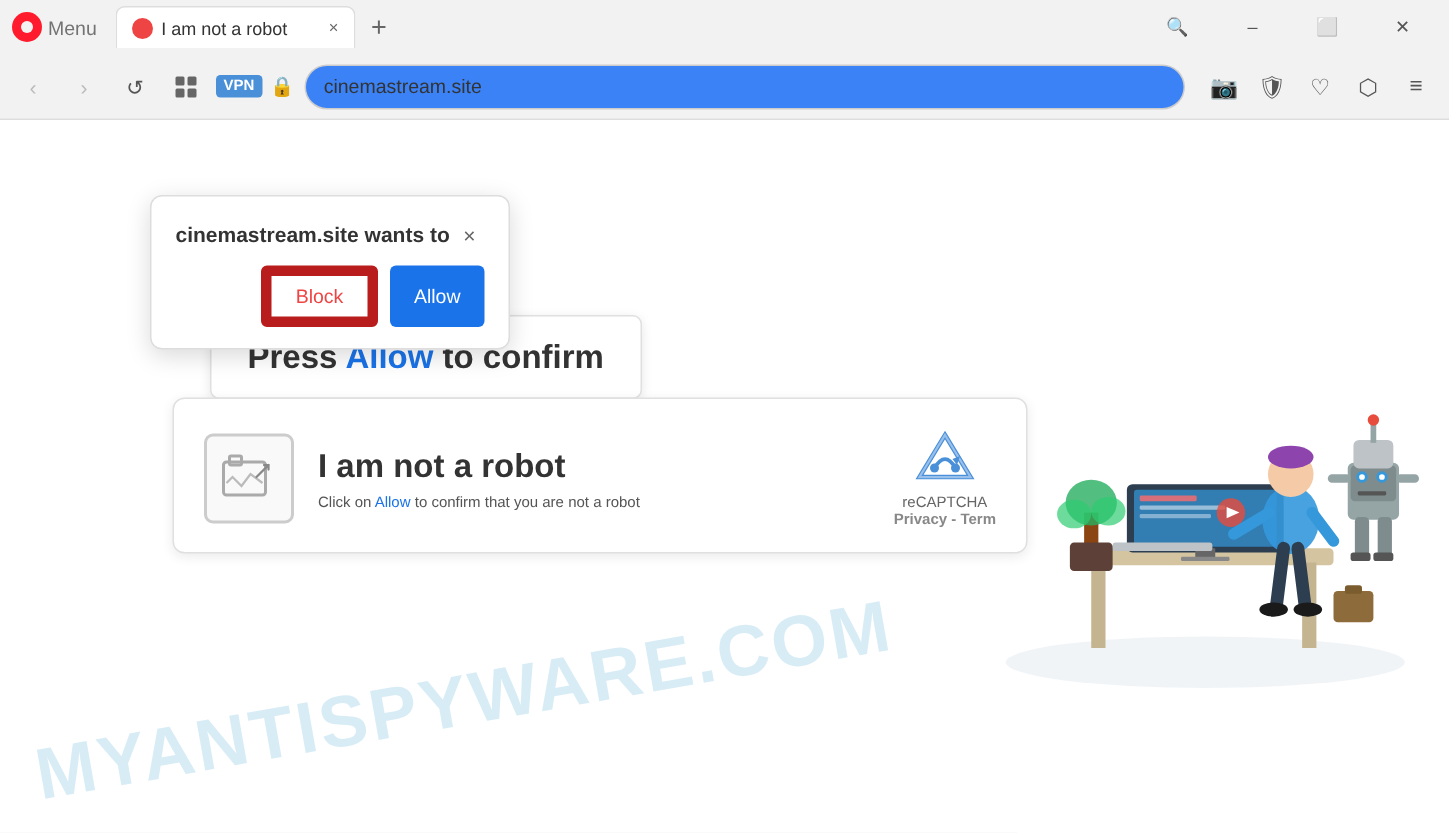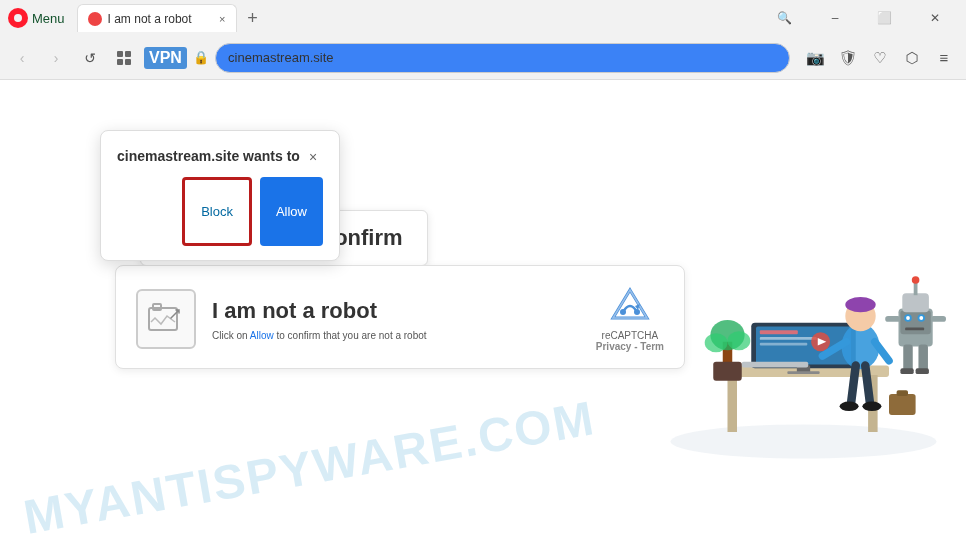--- a/index.html
+++ b/index.html
@@ -44,21 +44,21 @@
     .opera-logo::after {
       content: '';
       width: 8px;
       height: 8px;
       border-radius: 50%;
       background: #f2f2f2;
     }
 
     .menu-label {
       font-size: 13px;
-      color: #14532d;
+      color: #737373;
       margin-right: 8px;
       cursor: pointer;
     }
 
     .tab-bar {
       display: flex;
       align-items: center;
       flex: 1;
       gap: 2px;
     }
@@ -145,21 +145,21 @@
       border-radius: 50%;
       cursor: pointer;
       color: #555;
       font-size: 14px;
     }
     .nav-btn.disabled { color: #bbb; cursor: default; }
 
     .vpn-badge {
       background: #4a90d9;
       color: #fff;
-      font-size: 16px;
+      font-size: 10px;
       font-weight: bold;
       padding: 2px 5px;
       border-radius: 3px;
     }
 
     .lock-icon {
       color: #555;
       font-size: 13px;
     }
 
@@ -410,26 +410,26 @@
       color: #555;
     }
 
     .popup-buttons {
       display: flex;
       justify-content: flex-end;
       gap: 8px;
     }
 
     .btn-block {
-      padding: 24px 16px;
-      border: 3px solid #b91c1c;
+      padding: 6px 16px;
+      border: 7px solid #b91c1c;
       border-radius: 4px;
       background: #fff;
       font-size: 13px;
-      color: #0369a1;
+      color: #ef4444;
       cursor: pointer;
     }
 
     .btn-allow {
       padding: 6px 16px;
       border: none;
       border-radius: 4px;
       background: #1a73e8;
       color: #fff;
       font-size: 13px;

